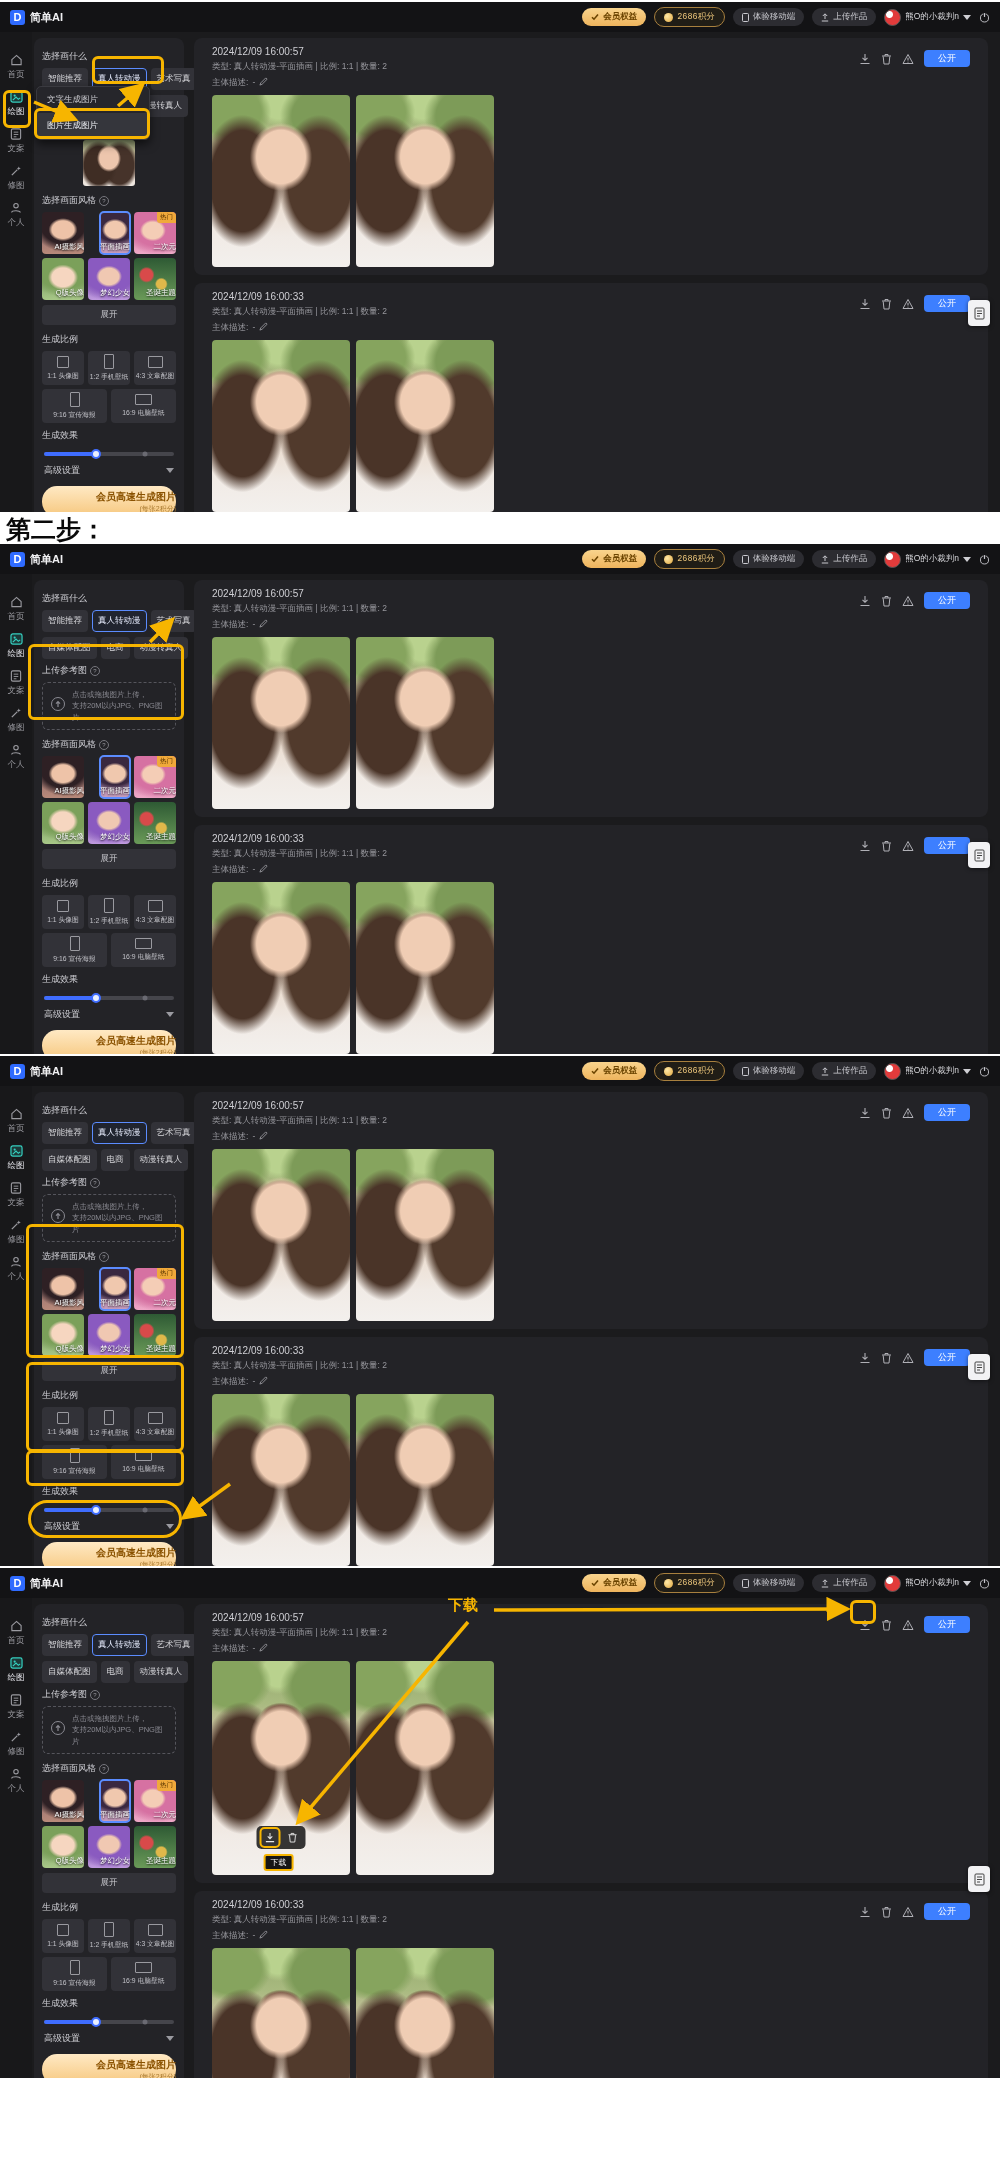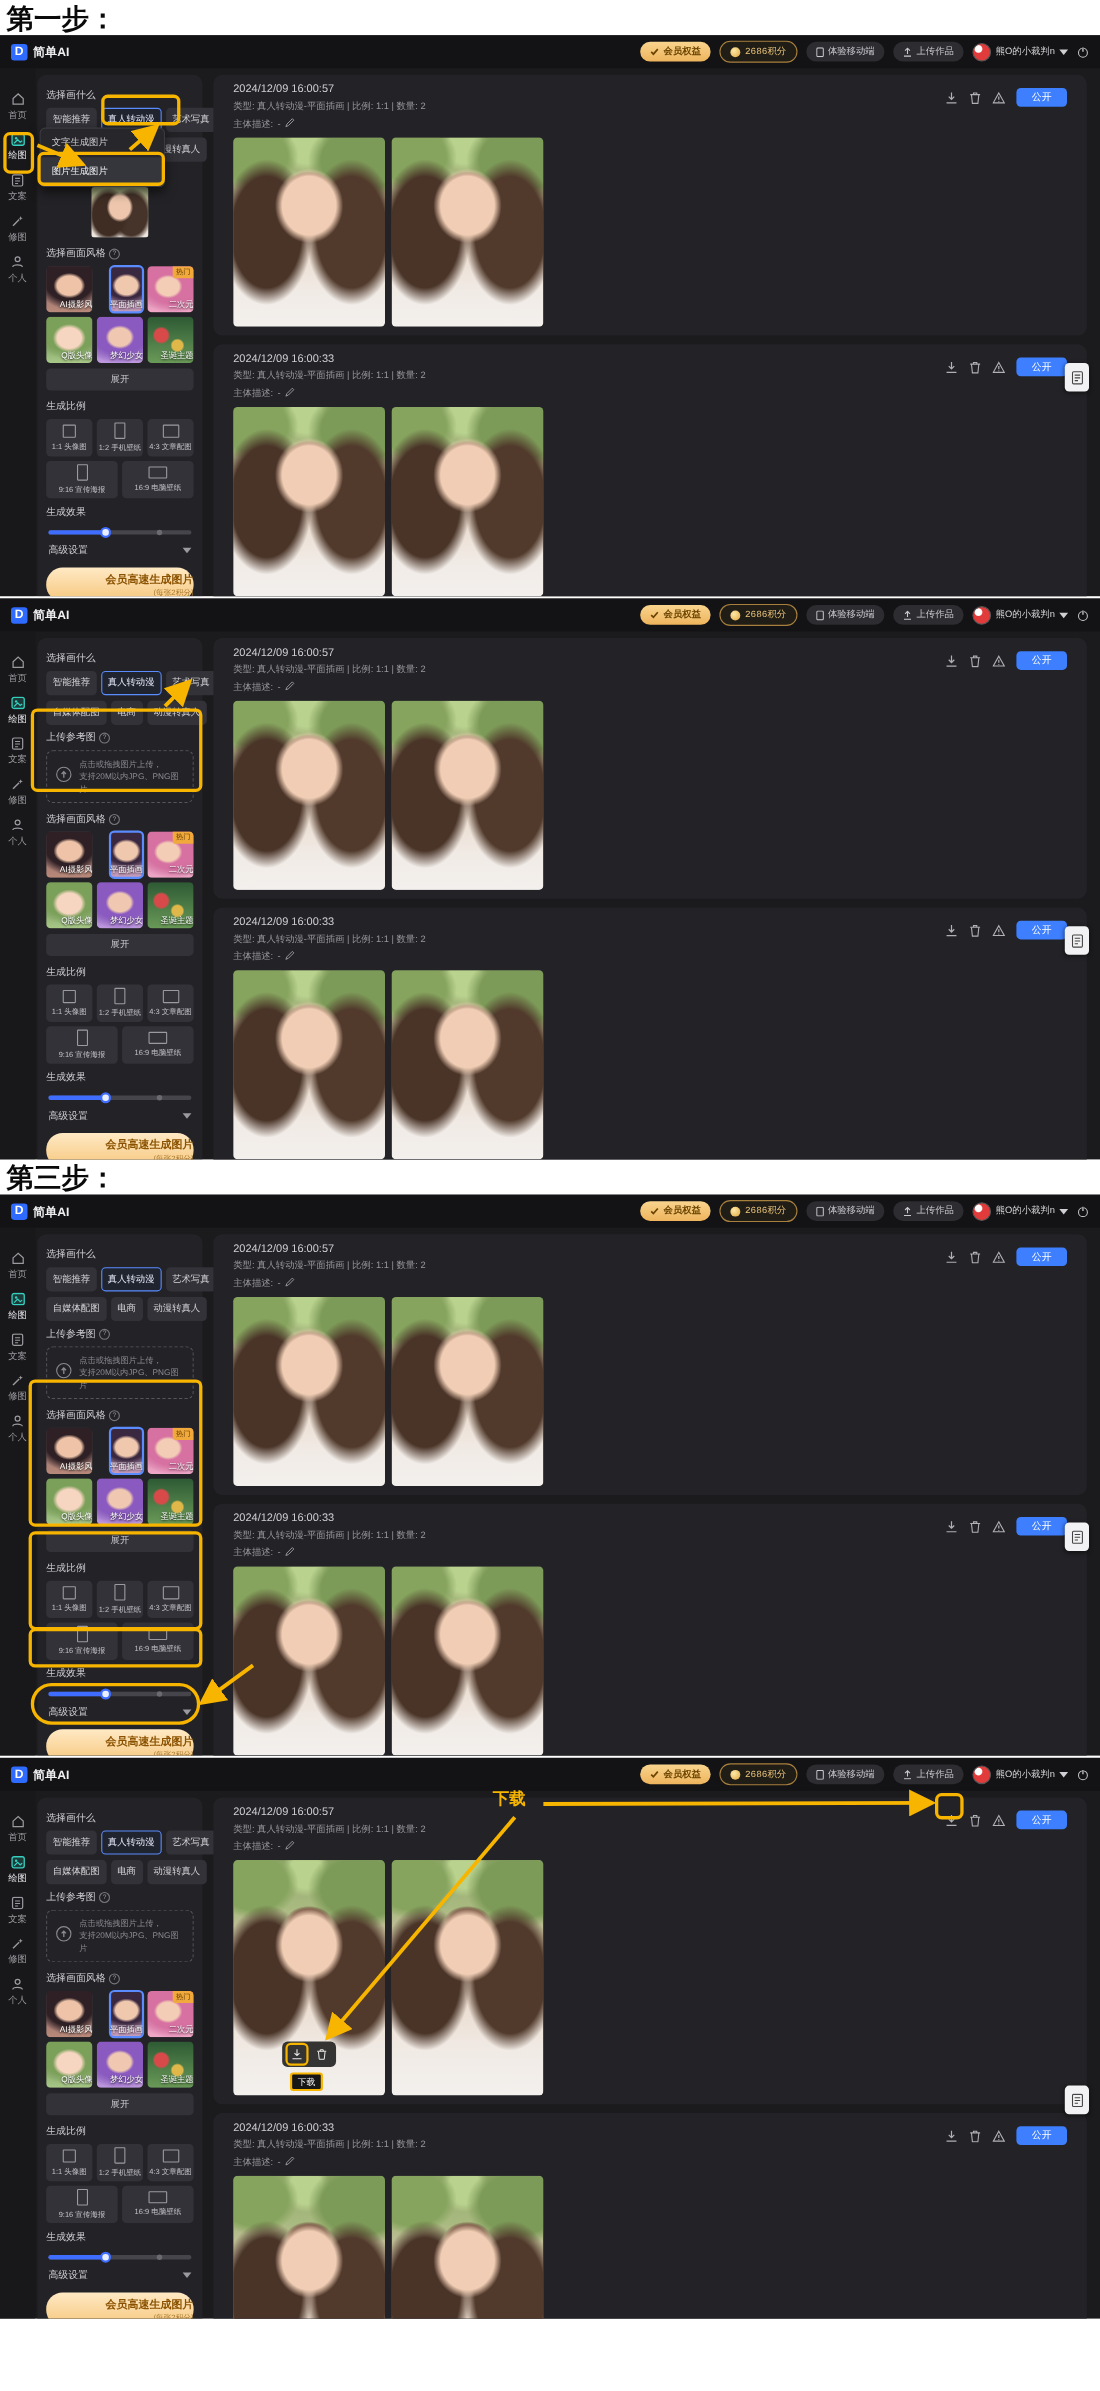--- a/index.html
+++ b/index.html
@@ -107,21 +107,20 @@
   .g-c2{background:radial-gradient(18px 15px at 50% 42%,#f0c8ae 55%,rgba(240,200,174,0) 72%),radial-gradient(40px 36px at 50% 18%,#3a2840 60%,rgba(58,40,64,0) 80%),linear-gradient(180deg,#6a5070,#caa0c0);margin-left:12px;}
   .g-c3{background:radial-gradient(18px 15px at 45% 44%,#f4cdb6 55%,rgba(244,205,182,0) 72%),radial-gradient(44px 40px at 55% 24%,#d671a2 60%,rgba(214,113,162,0) 82%),linear-gradient(180deg,#b05a88,#f0a8c8);}
   .g-c4{background:radial-gradient(20px 17px at 50% 46%,#f6d6c0 55%,rgba(246,214,192,0) 75%),radial-gradient(44px 36px at 50% 22%,#7ba05a 60%,rgba(123,160,90,0) 82%),linear-gradient(180deg,#5a7a46,#a8c888);}
   .g-c5{background:radial-gradient(18px 15px at 50% 44%,#f0c8b2 55%,rgba(240,200,178,0) 72%),radial-gradient(46px 42px at 50% 20%,#8a5ac0 60%,rgba(138,90,192,0) 82%),linear-gradient(180deg,#5a3a88,#c09ae0);}
   .g-c6{background:radial-gradient(10px 10px at 30% 40%,#d84a4a 60%,rgba(216,74,74,0) 80%),radial-gradient(8px 8px at 65% 62%,#e0b84a 60%,rgba(224,184,74,0) 80%),linear-gradient(180deg,#2e5a34,#6a9a58);}
 </style>
 </head>
 <body>
 
 <section class="step">
-  <h2 class="step-title">第一步：</h2>
   <div class="shot">
 
     <div class="navbar">
       <div class="nav-left">
         <div class="logo">D</div>
         <div class="appname">简单AI</div>
       </div>
       <div class="nav-right">
         <div class="pill member">
           <span class="nav-icon">
@@ -413,20 +412,21 @@
             </marker>
           </defs>
           <line x1="34" y1="100" x2="72" y2="116" stroke="#f7b500" stroke-width="3.5" marker-end="url(#ah0)"></line>
           <line x1="118" y1="104" x2="140" y2="85" stroke="#f7b500" stroke-width="3.5" marker-end="url(#ah0)"></line>
         </svg>
       </div>
   </div>
 </section>
 
 <section class="step">
+  <h2 class="step-title">第二步：</h2>
   <div class="shot">
 
     <div class="navbar">
       <div class="nav-left">
         <div class="logo">D</div>
         <div class="appname">简单AI</div>
       </div>
       <div class="nav-right">
         <div class="pill member">
           <span class="nav-icon">
@@ -715,21 +715,20 @@
               <path d="M0 0 L7 3.5 L0 7 Z" fill="#f7b500"></path>
             </marker>
           </defs>
           <line x1="150" y1="98" x2="170" y2="78" stroke="#f7b500" stroke-width="3.5" marker-end="url(#ah1)"></line>
         </svg>
       </div>
   </div>
 </section>
 
 <section class="step">
-  <h2 class="step-title">第三步：</h2>
   <div class="shot">
 
     <div class="navbar">
       <div class="nav-left">
         <div class="logo">D</div>
         <div class="appname">简单AI</div>
       </div>
       <div class="nav-right">
         <div class="pill member">
           <span class="nav-icon">

